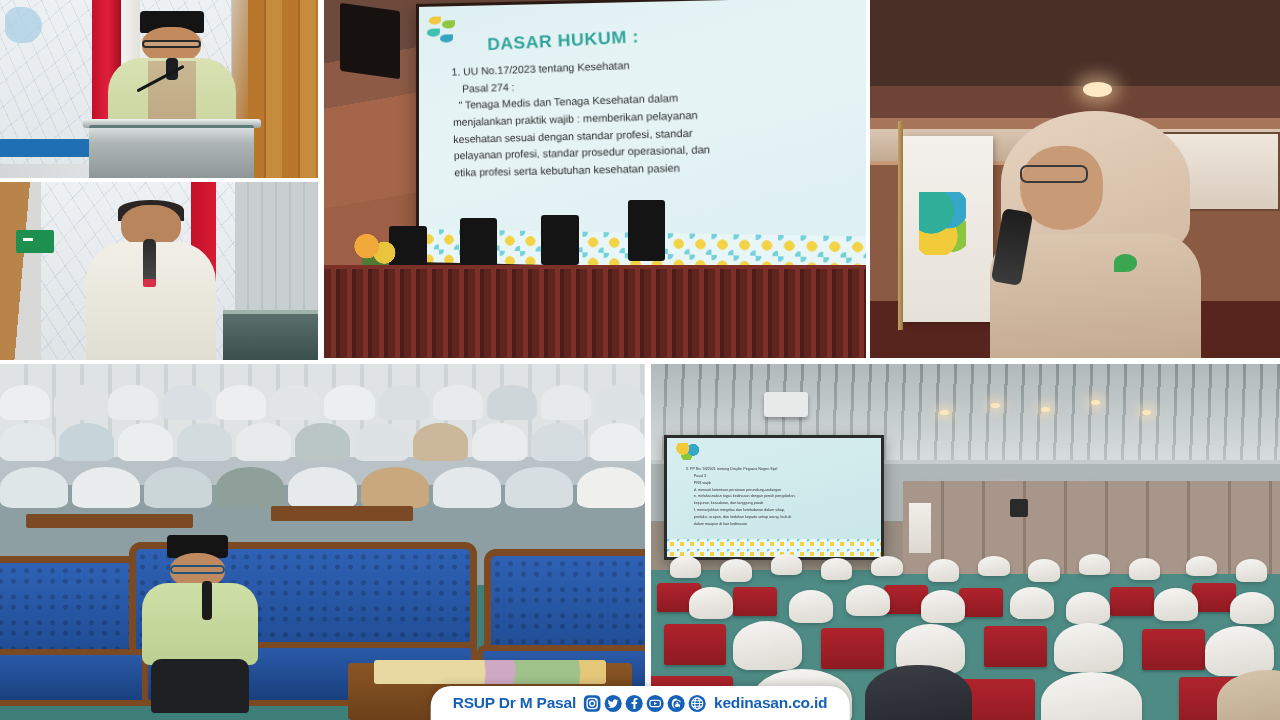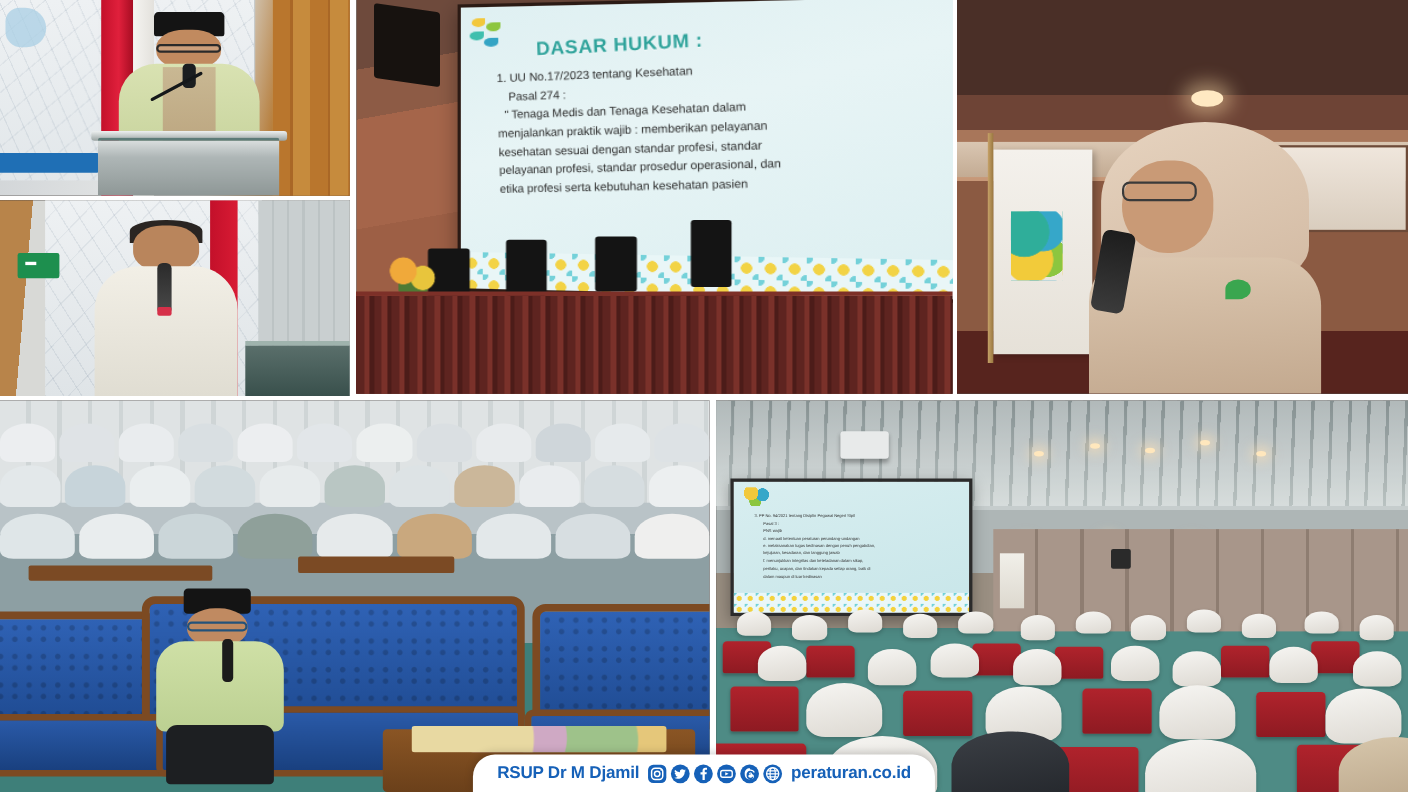--- a/index.html
+++ b/index.html
@@ -527,21 +527,21 @@
 
       <div class="whitehead" style="left:16%; top:70%; width:16%; height:36%;"></div>
       <div class="whitehead" style="left:62%; top:72%; width:16%; height:36%;"></div>
       <div style="position:absolute;left:34%;top:68%;width:17%;height:38%;background:linear-gradient(170deg,#3b3f45,#23262b);border-radius:48% 48% 12% 12%;"></div>
       <div style="position:absolute;left:90%;top:71%;width:16%;height:37%;background:linear-gradient(170deg,#d6c6ab,#b9a488);border-radius:50% 50% 14% 14%;"></div>
     </div>
 
   </div>
 
   <div class="footer-pill">
-    <span class="fp-text">RSUP Dr M Djamil</span>
+    <span class="fp-text">RSUP Dr M Pasal</span>
 
     <span class="soc-row">
       <a class="soc">
         <svg viewBox="0 0 24 24" fill="#1661b8">
           <rect x="1.5" y="1.5" width="21" height="21" rx="6" fill="#1661b8"></rect>
           <rect x="5.6" y="5.6" width="12.8" height="12.8" rx="4" fill="none" stroke="#ffffff" stroke-width="1.7"></rect>
           <circle cx="12" cy="12" r="3.1" fill="none" stroke="#ffffff" stroke-width="1.7"></circle>
           <circle cx="16.7" cy="7.4" r="1.05" fill="#ffffff"></circle>
         </svg>
       </a>
@@ -573,16 +573,16 @@
       <a class="soc">
         <svg viewBox="0 0 24 24">
           <circle cx="12" cy="12" r="10.8" fill="#1661b8"></circle>
           <circle cx="12" cy="12" r="7" fill="none" stroke="#ffffff" stroke-width="1.5"></circle>
           <ellipse cx="12" cy="12" rx="3" ry="7" fill="none" stroke="#ffffff" stroke-width="1.4"></ellipse>
           <path d="M5.2 12h13.6M6.3 8.6h11.4M6.3 15.4h11.4" stroke="#ffffff" stroke-width="1.3" fill="none"></path>
         </svg>
       </a>
     </span>
 
-    <span class="fp-text">peraturan.co.id</span>
+    <span class="fp-text">kedinasan.co.id</span>
   </div>
 
 </div>
 
 </body></html>

